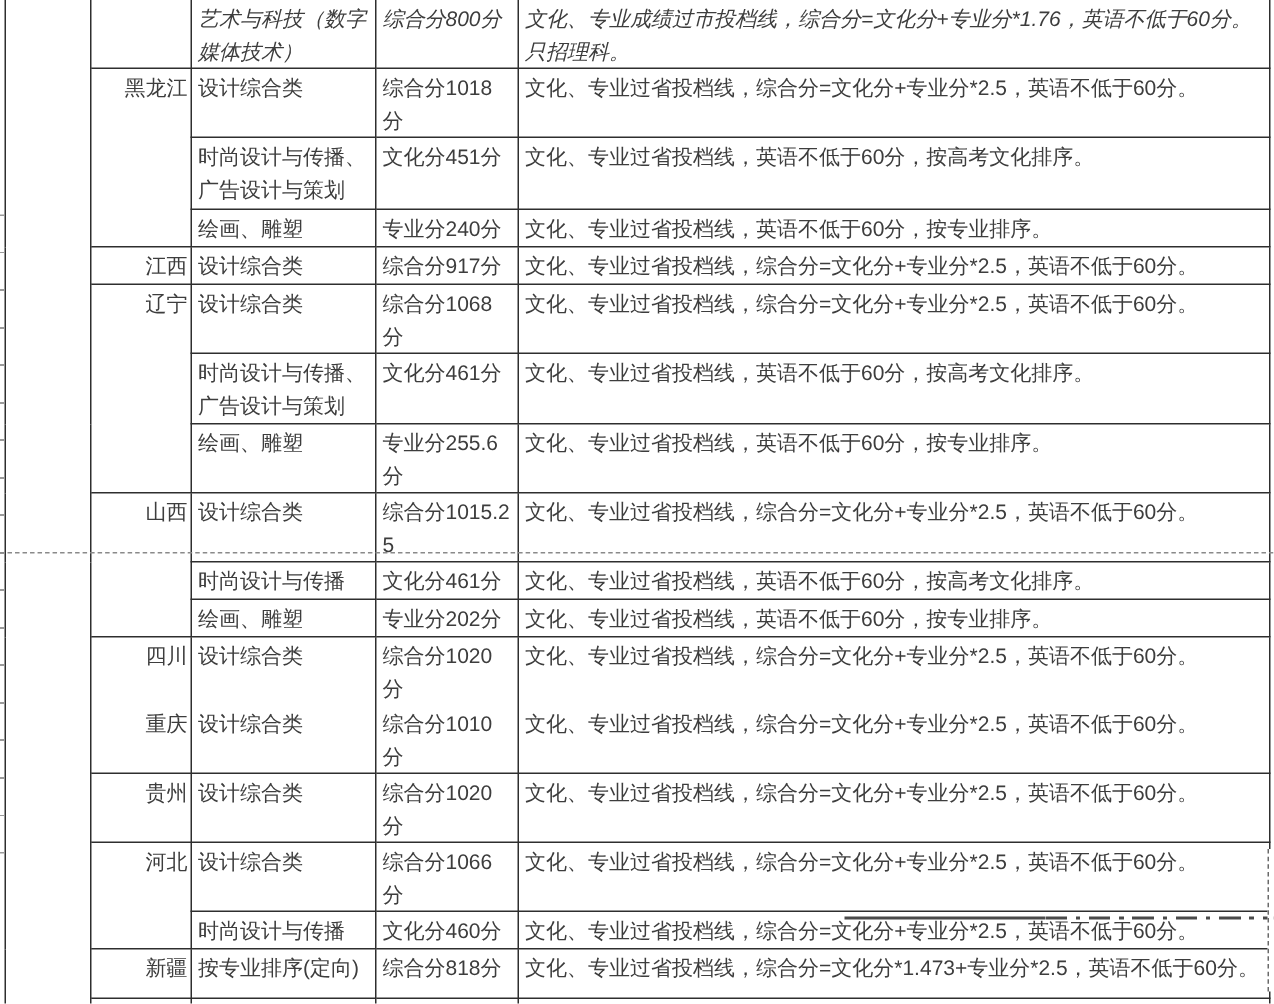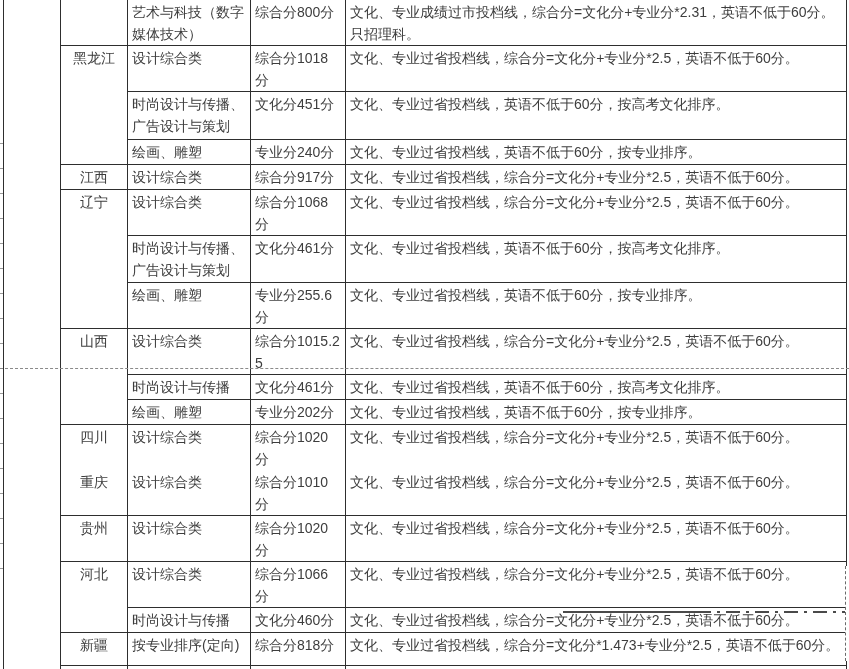--- a/index.html
+++ b/index.html
@@ -12,22 +12,22 @@
     border-collapse:collapse;table-layout:fixed;
   }
   td{
     border:1px solid #2e2e2e;
     vertical-align:top;
     padding:1px 4px 0 4px;
     font-size:14px;line-height:22px;color:#3d3d3d;
     word-break:break-all;
   }
   td.c-empty{padding:0;}
-  td.c-prov{text-align:center;padding-left:2px;padding-right:2px;}
-  tr.no-top > td{border-top:none;}
+  td.c-prov{text-align:right;padding-left:2px;padding-right:2px;}
+  tr.no-top > td{border-top:none;font-style:italic;}
   tr.no-bb  > td{border-bottom:none;}
   tr.no-bt  > td{border-top:none;}
   
   .pagebreak{
     position:absolute;left:0;top:368px;width:849px;height:0;
     border-top:1px dashed #8a8a8a;z-index:5;
   }
   
   .wm-solid{position:absolute;left:563px;top:611px;width:134px;height:2px;background:#4a4a4a;z-index:6;}
   .wm-dashdot{
@@ -57,21 +57,21 @@
       <col style="width:123px">
       <col style="width:95px">
       <col style="width:501px">
   </colgroup>
   <tbody>
       <tr class="no-top" style="height:45px">
     <td class="c-empty" rowspan="22"></td>
     <td class="c-prov"></td>
     <td class="c-cat">艺术与科技（数字媒体技术）</td>
     <td class="c-score">综合分800分</td>
-    <td class="c-req">文化、专业成绩过市投档线，综合分=文化分+专业分*2.31，英语不低于60分。只招理科。</td>
+    <td class="c-req">文化、专业成绩过市投档线，综合分=文化分+专业分*1.76，英语不低于60分。只招理科。</td>
   </tr>
   <tr style="height:25px">
     <td class="c-prov" rowspan="3">黑龙江</td>
     <td class="c-cat">设计综合类</td>
     <td class="c-score">综合分1018分</td>
     <td class="c-req">文化、专业过省投档线，综合分=文化分+专业分*2.5，英语不低于60分。</td>
   </tr>
   <tr style="height:48px">
     <td class="c-cat">时尚设计与传播、广告设计与策划</td>
     <td class="c-score">文化分451分</td>

